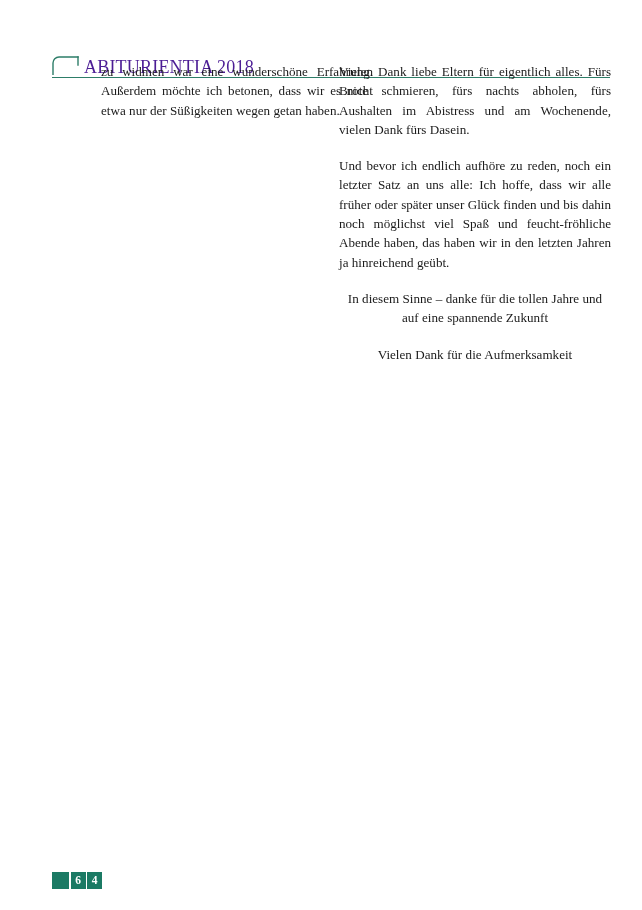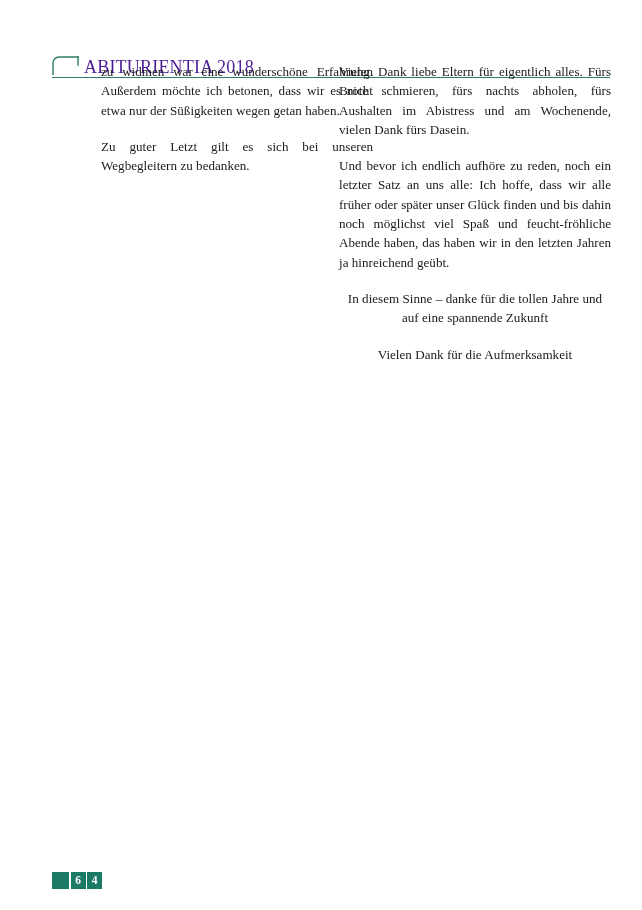--- a/index.html
+++ b/index.html
@@ -134,21 +134,20 @@
 
     <div class="header-title">ABITURIENTIA 2018</div>
 
     <div class="header-rule"></div>
   </div>
 
   <div class="columns">
 
     <div class="column left">
       <p class="para">zu widmen war eine wunderschöne Er­fahrung. Außerdem möchte ich betonen, dass wir es nicht etwa nur der Süßigkei­ten wegen getan haben.</p>
-      <p class="para">Zu guter Letzt gilt es sich bei unseren Wegbegleitern zu bedanken.</p>
     </div>
 
     <div class="column right">
       <p class="para">Vielen Dank liebe Eltern für eigentlich alles. Fürs Brote schmieren, fürs nachts abholen, fürs Aushalten im Abistress und am Wochenende, vielen Dank fürs Da­sein.</p>
       <p class="para">Und bevor ich endlich aufhöre zu reden, noch ein letzter Satz an uns alle: Ich hoffe, dass wir alle früher oder später unser Glück finden und bis dahin noch möglichst viel Spaß und feucht-fröhliche Abende haben, das haben wir in den letz­ten Jahren ja hinreichend geübt.</p>
       <p class="para ragged">In diesem Sinne – danke für die tollen Jahre und auf eine spannende Zukunft</p>
       <p class="para ragged last">Vielen Dank für die Aufmerksamkeit</p>
     </div>
 
   </div>

